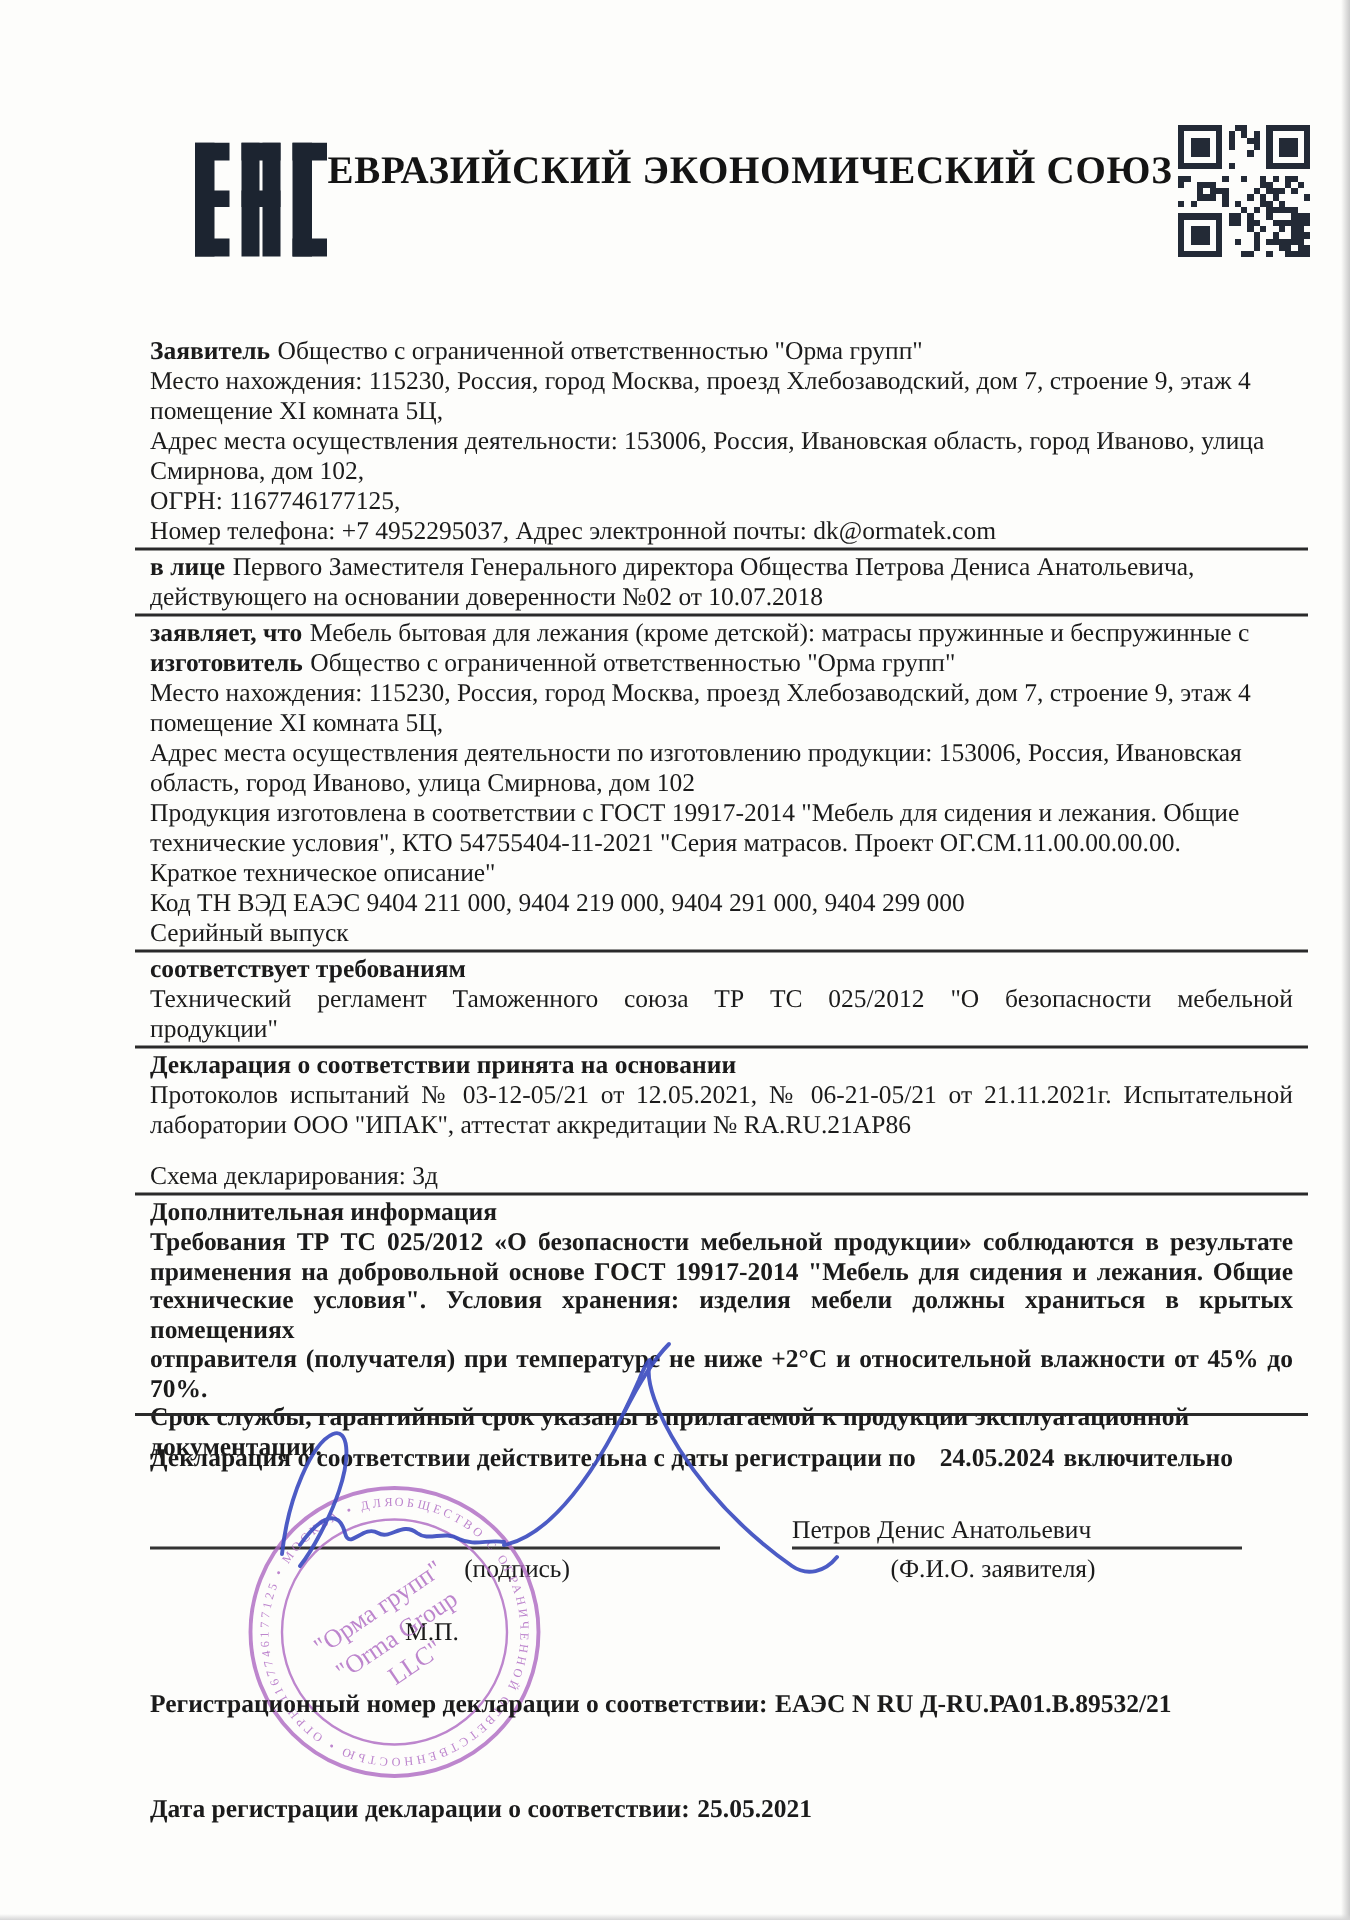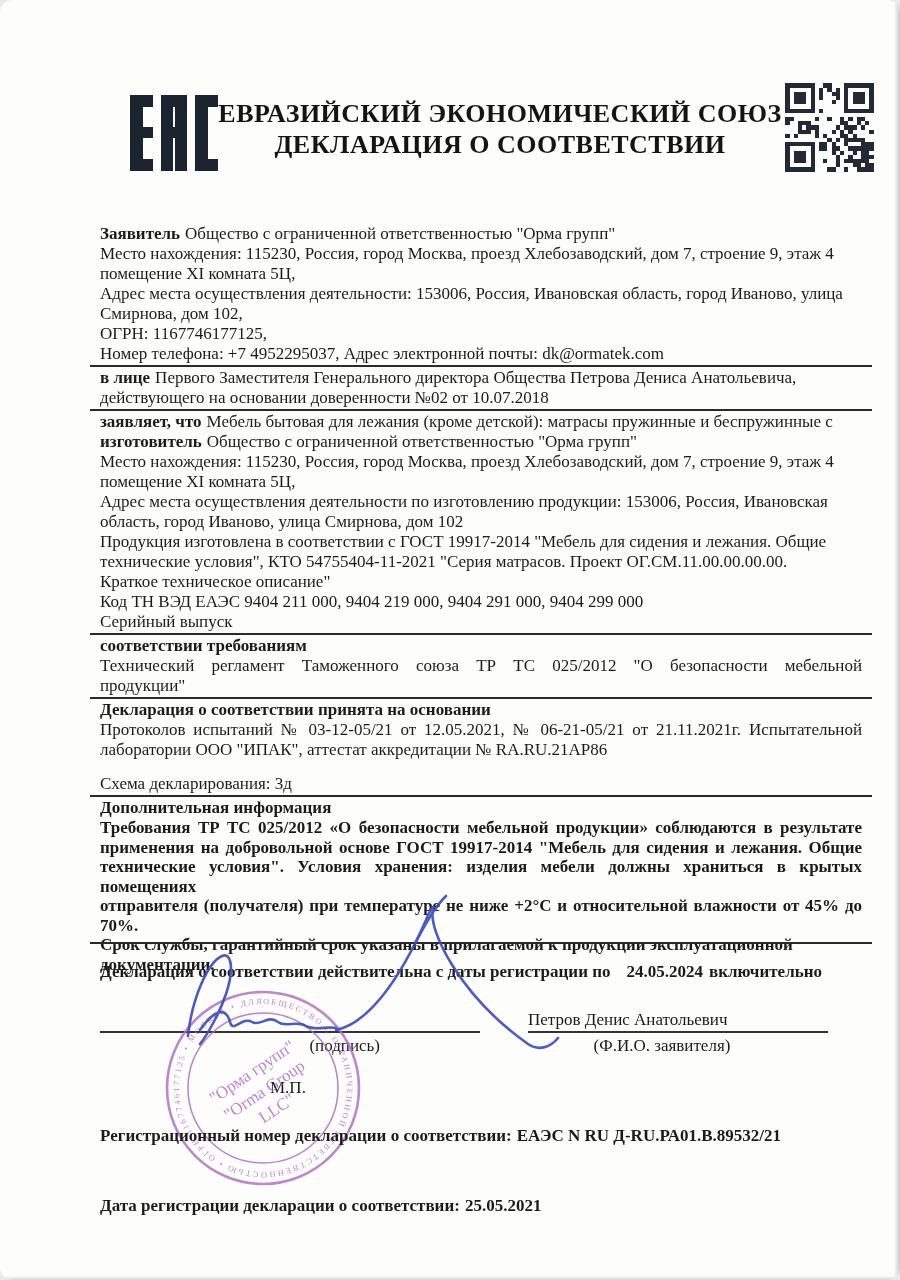--- a/index.html
+++ b/index.html
@@ -4,21 +4,20 @@
 <style>
   html,body{margin:0;padding:0;background:#e9e9e9;}
   .page{
     position:relative;
     width:900px;height:1280px;
     margin:0 auto;
     background:#fdfdfb;
     font-family:"Liberation Serif", serif;
     color:#1b1b1b;
     overflow:hidden;
-    border-radius:12px;
   }
   
   .scan-edge-right{position:absolute;right:0;top:0;width:6px;height:100%;
     background:linear-gradient(to left,#c9c9c9,rgba(201,201,201,0));}
   .scan-edge-bottom{position:absolute;left:0;bottom:0;width:100%;height:4px;
     background:linear-gradient(to top,#d6d6d6,rgba(214,214,214,0));}
 
   
   .eac-logo{position:absolute;left:130px;top:95px;}
   .doc-title{position:absolute;left:205px;top:98px;width:590px;text-align:center;
@@ -75,21 +74,20 @@
       <rect x="31" y="32" width="26" height="11"></rect>
 
       <rect x="65" y="0" width="13" height="76"></rect>
       <rect x="65" y="0" width="23" height="12"></rect>
       <rect x="65" y="64" width="23" height="12"></rect>
     </g>
   </svg>
 
   <div class="doc-title">
     <div>ЕВРАЗИЙСКИЙ ЭКОНОМИЧЕСКИЙ СОЮЗ</div>
-    <div>ДЕКЛАРАЦИЯ О СООТВЕТСТВИИ</div>
   </div>
 
   <svg id="qr-svg" class="qr" viewBox="0 0 25 25" shape-rendering="crispEdges" aria-hidden="true">
       <rect x="11" y="2" width="1" height="1" fill="#232a36"></rect>
       <rect x="12" y="2" width="1" height="1" fill="#232a36"></rect>
       <rect x="10" y="3" width="1" height="1" fill="#232a36"></rect>
       <rect x="12" y="3" width="1" height="1" fill="#232a36"></rect>
       <rect x="14" y="3" width="1" height="1" fill="#232a36"></rect>
       <rect x="10" y="4" width="1" height="1" fill="#232a36"></rect>
       <rect x="13" y="4" width="1" height="1" fill="#232a36"></rect>
@@ -236,21 +234,21 @@
       <span class="ln">область, город Иваново, улица Смирнова, дом 102</span>
       <span class="ln">Продукция изготовлена в соответствии с ГОСТ 19917-2014 "Мебель для сидения и лежания. Общие</span>
       <span class="ln">технические условия", КТО 54755404-11-2021 "Серия  матрасов. Проект ОГ.СМ.11.00.00.00.00.</span>
       <span class="ln">Краткое техническое описание"</span>
       <span class="ln">Код ТН ВЭД ЕАЭС 9404 211 000, 9404 219 000, 9404 291 000, 9404 299 000</span>
       <span class="ln">Серийный выпуск</span>
     </p>
 
     <div class="rule"></div>
 
-    <p class="hdr">соответствии требованиям</p>
+    <p class="hdr">соответствует требованиям</p>
     <p class="blk">
       <span class="jline">Технический регламент Таможенного союза ТР ТС 025/2012 "О безопасности мебельной</span>
       <span class="ln">продукции"</span>
     </p>
 
     <div class="rule"></div>
 
     <p class="hdr">Декларация о соответствии принята на основании</p>
     <p class="blk">
       <span class="jline">Протоколов испытаний № 03-12-05/21 от 12.05.2021, № 06-21-05/21  от 21.11.2021г. Испытательной</span>

